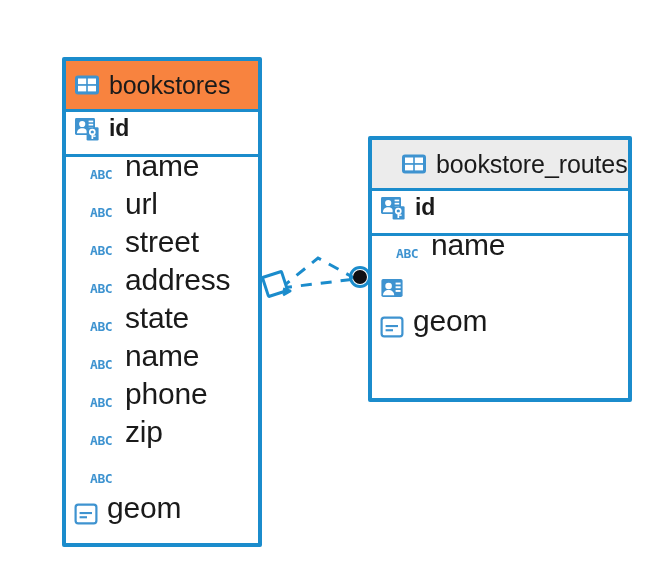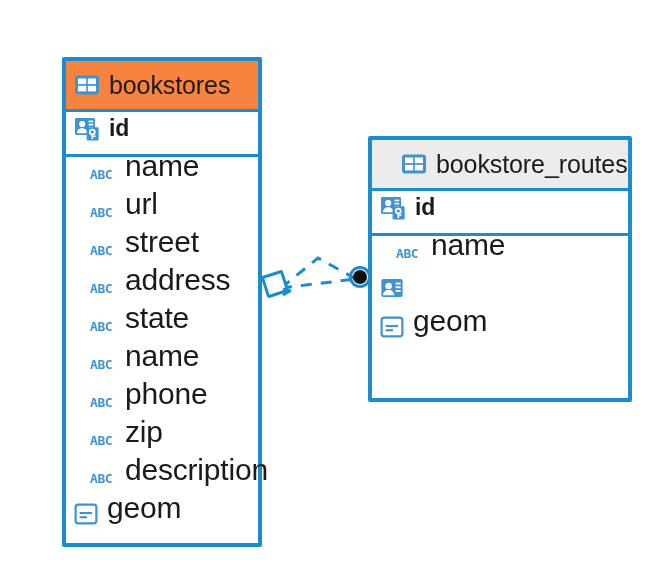--- a/index.html
+++ b/index.html
@@ -217,21 +217,20 @@
         <span class="icon icon-abc">
           <span class="abc-text">ABC</span>
         </span>
         <span class="field-name">zip</span>
       </div>
 
       <div class="field">
         <span class="icon icon-abc">
           <span class="abc-text">ABC</span>
         </span>
-        <span class="field-name">description</span>
       </div>
 
       <div class="field">
         <span class="icon icon-geom">
           <svg viewBox="0 0 24 22" width="24" height="22">
             <rect x="1.6" y="1.6" width="20.8" height="18.8" rx="2.6" fill="#FFFFFF" stroke="#3E93D0" stroke-width="2.2"></rect>
             <rect x="5.6" y="9" width="12.4" height="2.1" fill="#3E93D0"></rect>
             <rect x="5.6" y="13.2" width="7.4" height="2.1" fill="#3E93D0"></rect>
           </svg>
         </span>

